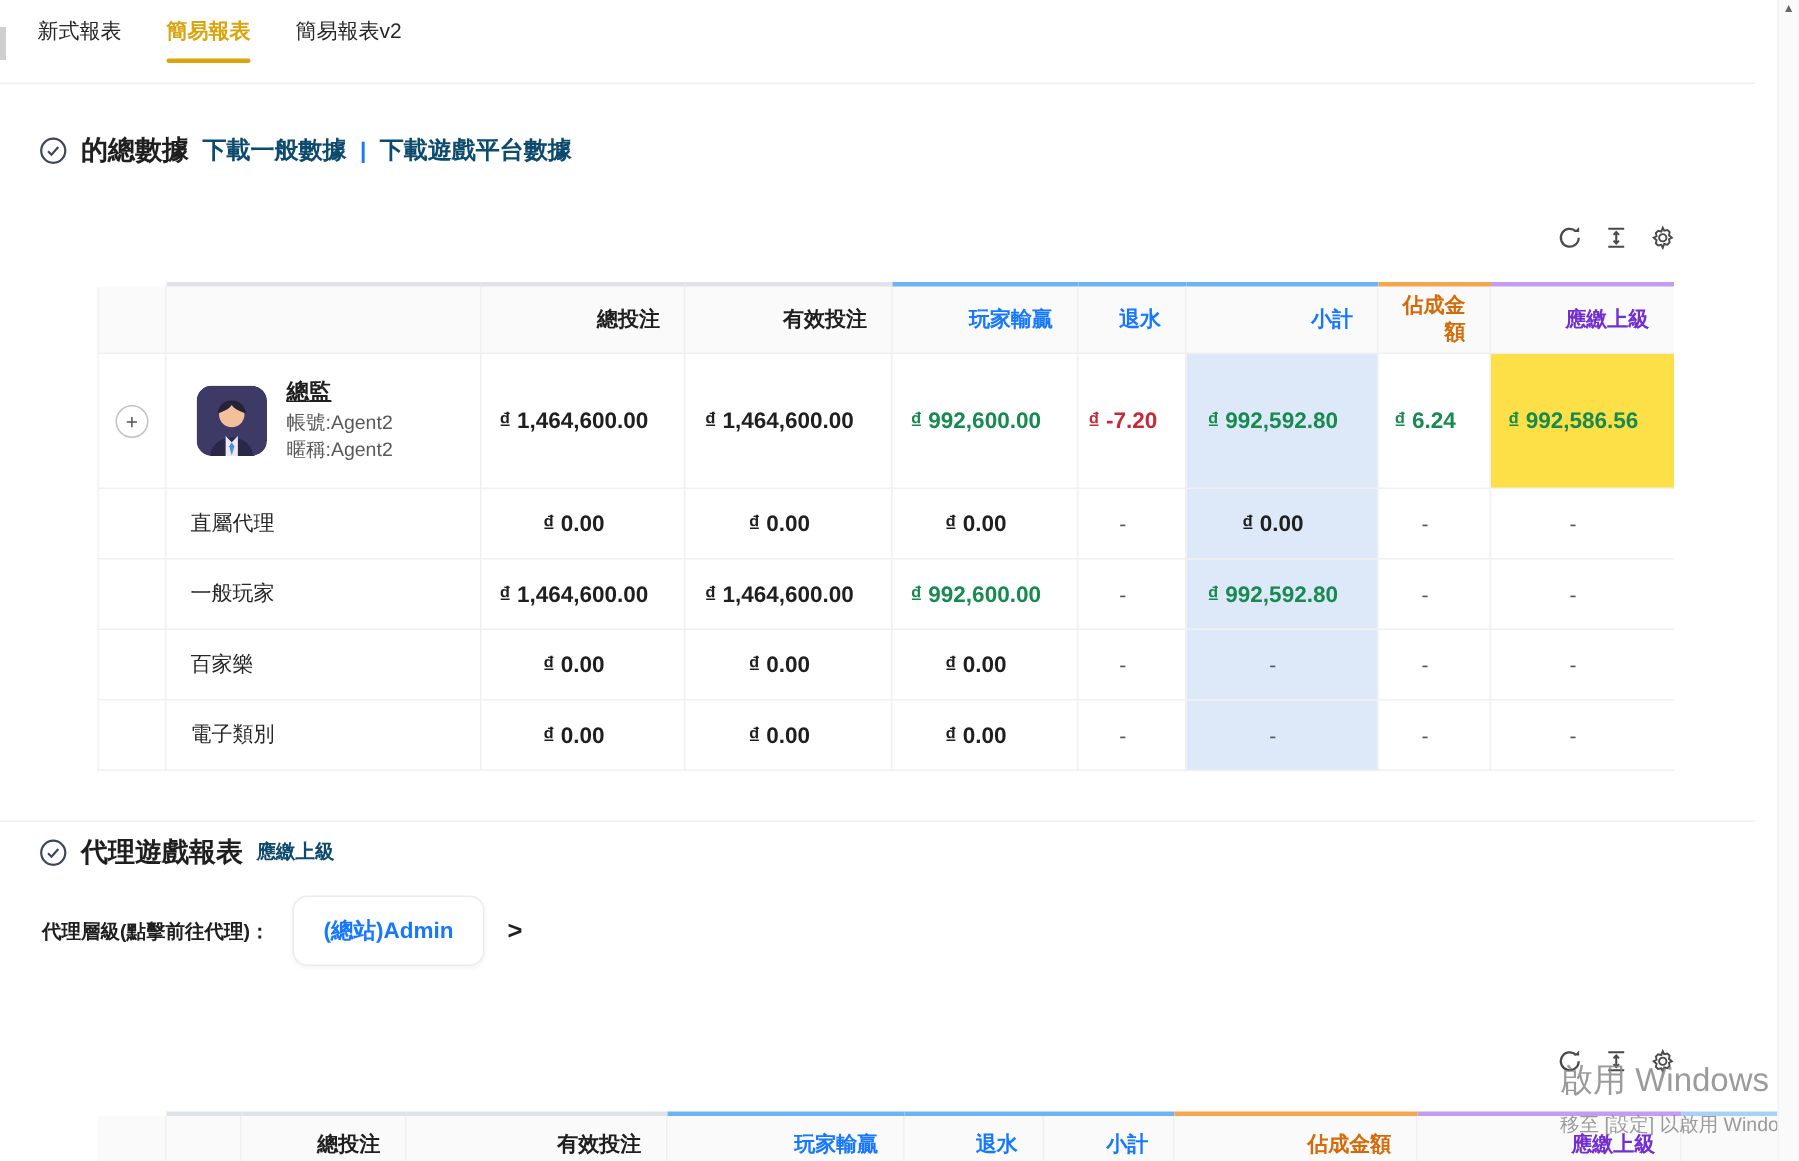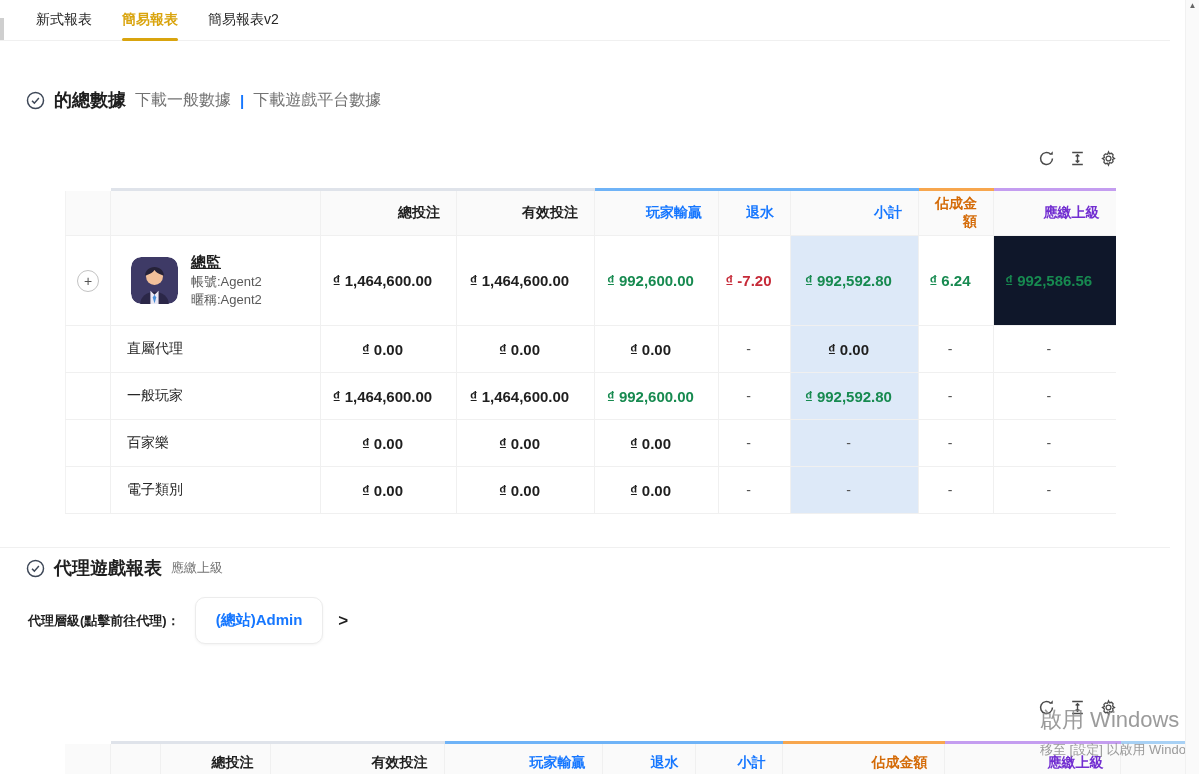--- a/index.html
+++ b/index.html
@@ -4,38 +4,38 @@
 <style>
   * { margin:0; padding:0; box-sizing:border-box; }
   html,body { background:#e9e9e9; }
   .page {
     position:relative; width:1199px; height:774px; overflow:hidden;
     background:#ffffff; font-family:"Liberation Sans","DejaVu Sans",sans-serif;
     color:#262626;
   }
   
   .tabbar {
-    position:absolute; top:0; left:0; width:1170px; height:41px;
-    display:flex; align-items:flex-end; padding-left:36px; gap:30px;
+    position:absolute; top:0; left:0; width:1170px; height:56px;
+    display:flex; align-items:flex-start; padding-left:25px; gap:30px;
     border-bottom:1px solid #f0f0f0;
   }
   .tab { position:relative; height:41px; display:flex; align-items:center;
          font-size:14px; color:#262626; cursor:pointer; }
   .tab.active { color:#d9a40e; font-weight:600; }
   .tab.active::after { content:""; position:absolute; left:0; right:0; bottom:-1px;
          height:3px; background:#d9a40e; border-radius:2px; }
   .edge-sliver { position:absolute; left:0; top:18px; width:4px; height:22px; background:#cfcfcf; }
 
   
   .date-range { position:absolute; top:60px; left:28px; font-size:14px; font-weight:700; color:#333; }
   .section-header { position:absolute; left:26px; display:flex; align-items:center; gap:9px;text-align:right; }
   .section-header.s1 { top:88px; }
   .section-header.s2 { top:556px; }
   .section-title { font-size:18px; font-weight:800; color:#1f1f1f; }
-  .dl-link { font-size:16px; font-weight:400; color:#737373; cursor:pointer; }
+  .dl-link { font-size:16px; font-weight:700; color:#0c4a6e; cursor:pointer; }
   .dl-link.small { font-size:13px; }
   .link-sep { font-size:15px; font-weight:700; color:#1677ff; }
   .check-icon { width:19px; height:19px; display:inline-flex; }
 
   
   .toolbar { position:absolute; left:1038px; display:flex; gap:14px; color:#4a4a4a; }
   .toolbar.t1 { top:150px; }
   .toolbar.t2 { top:699px; }
   .tool-icon { width:17px; height:17px; cursor:pointer; display:inline-flex; }
 
@@ -65,21 +65,21 @@
     background:#fff;
   }
   tr.agent-row td { height:90px; }
   td.cell-label { text-align:left; padding-left:16px; font-weight:400; font-size:14px; color:#262626; }
   td.cell-name  { text-align:left; padding-left:20px; }
   td.cell-expand { text-align:center; padding:0; }
   .green { color:#178a50 !important; }
   .red   { color:#c62a38 !important; }
   .dash  { font-weight:400 !important; color:#555 !important; font-size:14px !important; }
   td.subtotal-bg { background:#dde9f8; }
-  td.payable-bg  { background:#0f172a; }
+  td.payable-bg  { background:#fde047; }
 
   .expand-btn {
     width:22px; height:22px; margin:0 auto; border:1px solid #c3c3c3; border-radius:50%;
     display:flex; align-items:center; justify-content:center; font-size:14px; color:#555;
     background:#fff; cursor:pointer; font-weight:400; line-height:1;
   }
   .agent-cell { display:flex; align-items:center; gap:13px; }
   .avatar { width:47px; height:47px; flex:0 0 47px; }
   .agent-meta { display:flex; flex-direction:column; line-height:1.45; }
   .agent-role { font-size:15px; font-weight:800; color:#1f1f1f; text-decoration:underline; cursor:pointer; }

